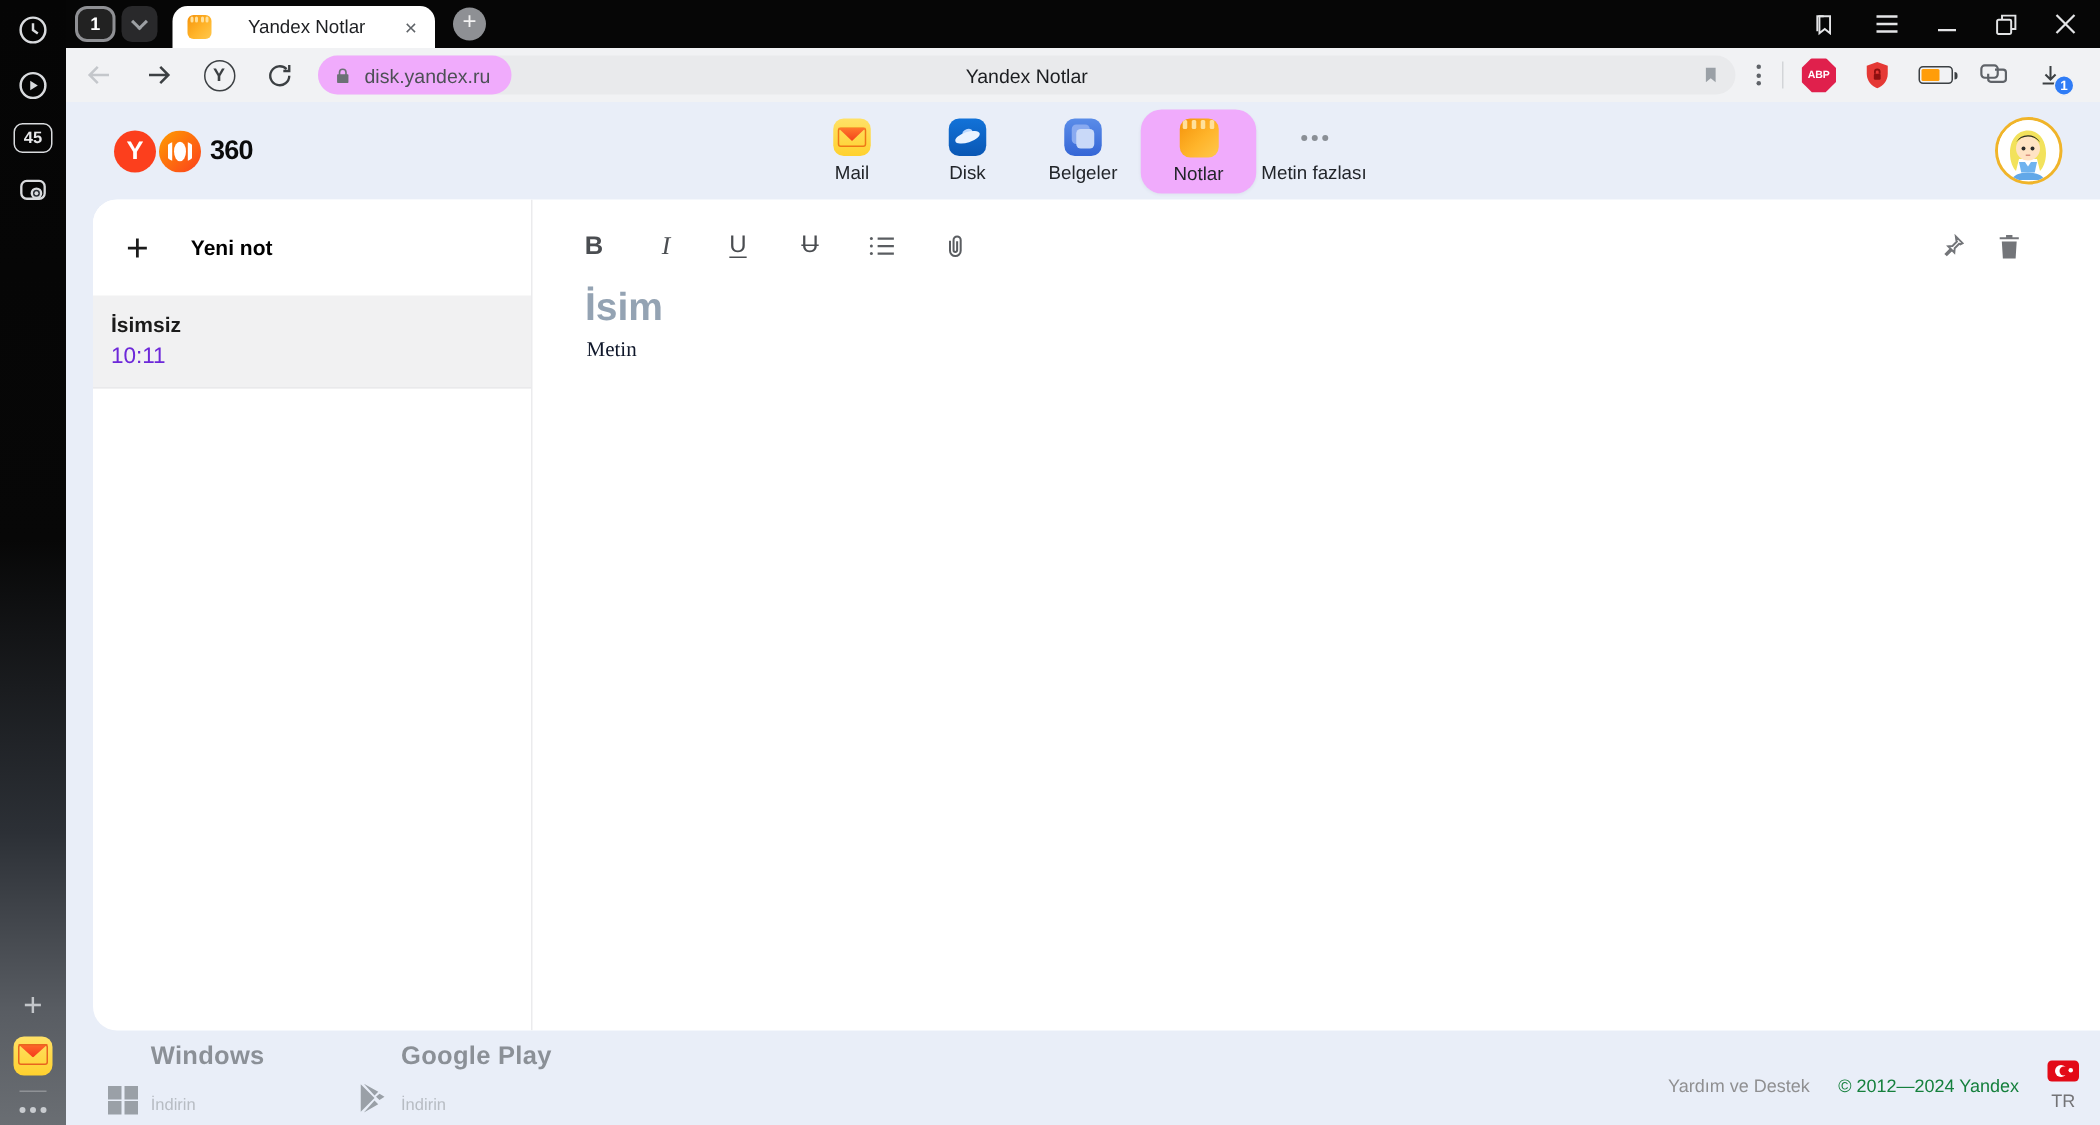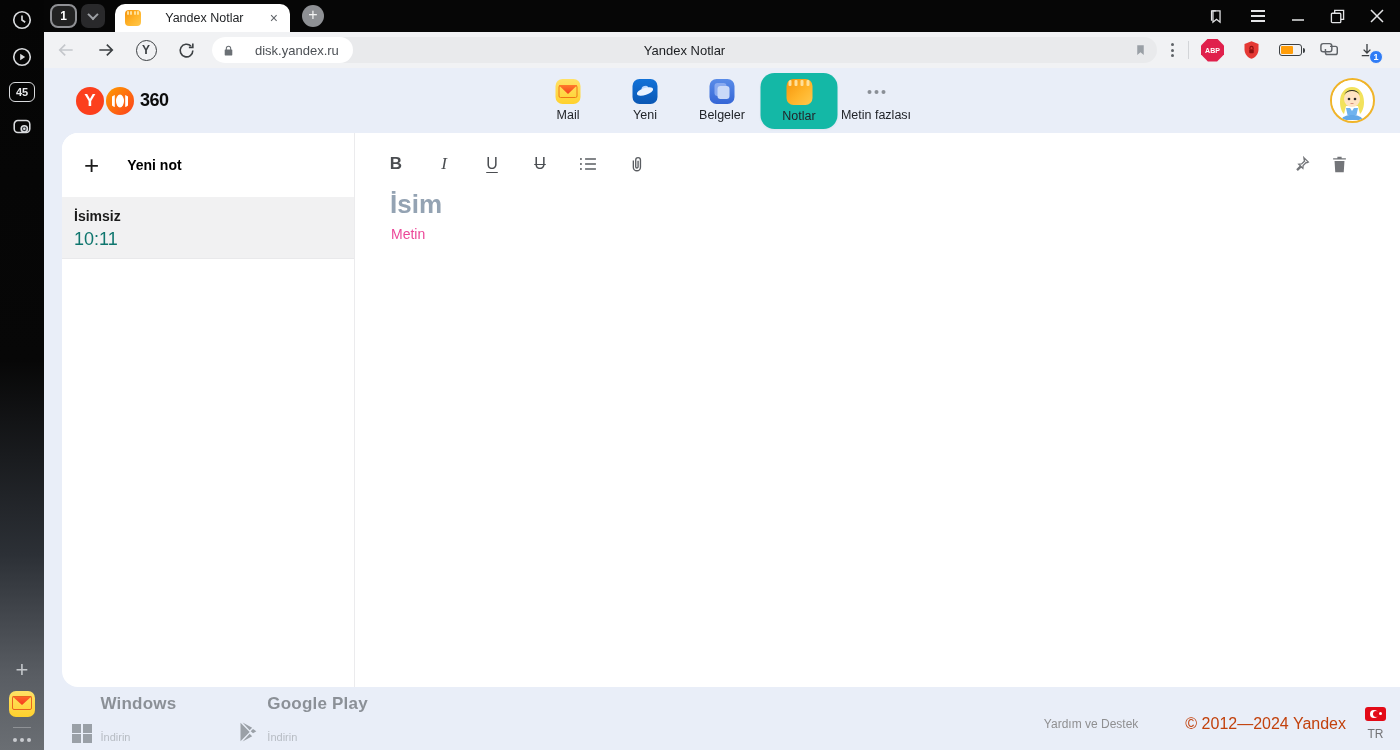--- a/index.html
+++ b/index.html
@@ -45,21 +45,21 @@
   .tile-26 { width:26px; height:26px; border-radius:7px; }
   .tile-26 .teeth i { width:3px; height:6px; }
 
   
   .toolbar { position:absolute; left:44px; top:32px; right:0; height:36px; background:#f1f2f4; display:flex; align-items:center; }
   .tb-btn { width:28px; height:28px; display:flex; align-items:center; justify-content:center; }
   .y-circle { width:21px; height:21px; border:1.8px solid #3c4043; border-radius:50%; color:#3c4043;
     font-size:12px; font-weight:700; display:flex; align-items:center; justify-content:center; }
   .omni { position:relative; height:26px; border-radius:13px; background:#e9eaec; flex:0 0 auto;
     width:945px; margin-left:12px; display:flex; align-items:center; }
-  .omni-chip { height:26px; border-radius:13px; background:#ffffff; display:flex; align-items:center; gap:20px; padding:0 14px 0 10px; }
+  .omni-chip { height:26px; border-radius:13px; background:#f0abfc; display:flex; align-items:center; gap:8px; padding:0 14px 0 10px; }
   .omni-domain { font-size:13px; color:#4c5055; }
   .omni-title { position:absolute; left:0; right:0; text-align:center; font-size:13px; color:#1c1e21; pointer-events:none; }
   .omni-flag { position:absolute; right:10px; top:5px; }
   .kebab { display:flex; flex-direction:column; gap:2.5px; padding:6px; margin-left:8px; }
   .kebab i { width:3px; height:3px; border-radius:50%; background:#5f6368; }
   .tb-sep { width:1px; height:18px; background:#d3d5d8; margin:0 8px; }
   .ext-row { display:flex; align-items:center; gap:17px; margin-left:4px; }
   .abp { width:23px; height:23px; background:#e0204c; color:#fff; font-size:7px; font-weight:700;
     display:flex; align-items:center; justify-content:center;
     clip-path:polygon(30% 0,70% 0,100% 30%,100% 70%,70% 100%,30% 100%,0 70%,0 30%); }
@@ -73,21 +73,21 @@
   
   .page { position:absolute; left:44px; top:68px; right:0; bottom:0; background:#e9eef8; }
   .page-header { position:relative; height:65px; display:flex; align-items:center; }
   .logo { display:flex; align-items:center; gap:2px; margin-left:32px; }
   .logo-y { width:28px; height:28px; border-radius:50%; background:#fc3f1d; color:#fff; font-weight:700; font-size:17px;
     display:flex; align-items:center; justify-content:center; }
   .logo-360-text { font-size:18px; font-weight:700; color:#0b0b0b; margin-left:4px; letter-spacing:-0.5px; }
 
   .apps { position:absolute; left:50%; top:0; transform:translateX(-50%); height:65px; display:flex; align-items:center; }
   .app { width:77px; height:56px; display:flex; flex-direction:column; align-items:center; justify-content:center; gap:4px; border-radius:14px; }
-  .app.active { background:#14b8a6; box-shadow:0 1px 2px rgba(60,80,120,.06); }
+  .app.active { background:#f0abfc; box-shadow:0 1px 2px rgba(60,80,120,.06); }
   .app-label { font-size:12.5px; color:#22252a; }
   .app-ic { width:25px; height:25px; border-radius:7px; position:relative; overflow:hidden; }
   .ic-mail { background:linear-gradient(180deg,#ffe166,#ffd12e); }
   .ic-mail .flap { position:absolute; left:3px; top:6px; width:19px; height:9px; background:linear-gradient(180deg,#ff7a2b,#f4421c); clip-path:polygon(0 0,100% 0,50% 100%); }
   .ic-mail .env { position:absolute; left:3px; top:6px; width:19px; height:13px; border:1.5px solid #ef7816; border-radius:2px; }
   .ic-disk { background:linear-gradient(180deg,#1272d8,#0a57b4); }
   .ic-disk .saucer { position:absolute; left:4px; top:9px; width:17px; height:7px; background:#eaf3ff; border-radius:50%; transform:rotate(-18deg); }
   .ic-disk .dome { position:absolute; left:9px; top:7px; width:7px; height:5px; background:#bcd9ff; border-radius:50% 50% 0 0; transform:rotate(-18deg); }
   .ic-docs { background:linear-gradient(180deg,#5a8ce8,#3566d6); }
   .ic-docs .p1 { position:absolute; left:5px; top:4px; width:12px; height:13px; background:#89aaf0; border-radius:3px; }
@@ -101,44 +101,44 @@
     background:#fff; overflow:hidden; }
 
   
   .card { position:absolute; left:18px; top:65px; right:0; bottom:63px; background:#fff; border-radius:16px 0 0 16px; display:flex; overflow:hidden; }
   .notes-panel { width:293px; border-right:1px solid #ebebed; display:flex; flex-direction:column; }
   .newnote { height:64px; display:flex; align-items:center; gap:28px; padding-left:22px; background:#fff; }
   .newnote-plus { font-size:26px; font-weight:300; color:#1b1b1b; line-height:1; }
   .newnote-label { font-size:14px; font-weight:600; color:#000; }
   .note-item { height:62px; background:#f1f1f2; border-bottom:1px solid #e9e9eb; padding:11px 12px 0 12px; }
   .note-item-title { font-size:14px; font-weight:600; color:#1b1b1b; }
-  .note-item-time { font-size:18px; color:#0f766e; margin-top:5px; }
+  .note-item-time { font-size:15px; color:#6d28d9; margin-top:5px; }
 
   .editor { flex:1; position:relative; }
   .ed-toolbar { position:absolute; left:30px; right:52px; top:15px; height:32px; display:flex; align-items:center; }
   .ed-ic { width:22px; margin-right:26px; display:flex; align-items:center; justify-content:center; color:#5a5d61; }
   .ed-b { font-size:17px; font-weight:700; color:#4a4d51; }
   .ed-i { font-size:17px; font-style:italic; font-family:"Liberation Serif",serif; color:#4a4d51; }
   .ed-u { font-size:16px; text-decoration:underline; text-underline-offset:3px; color:#4a4d51; }
   .ed-s { font-size:16px; text-decoration:line-through; color:#4a4d51; }
   .ed-right { margin-left:auto; display:flex; align-items:center; gap:20px; color:#737579; }
   .ed-title { position:absolute; left:35px; top:56px; font-size:26px; font-weight:600; color:#94a3b3; }
-  .ed-body { position:absolute; left:36px; top:93px; font-size:14px; color:#ec4899; }
+  .ed-body { position:absolute; left:36px; top:93px; font-size:14px; color:#0f172a;font-family:Liberation Serif, serif; }
 
   
   .page-footer { position:absolute; left:0; right:0; bottom:0; height:63px; display:flex; align-items:center; }
   .store { display:flex; align-items:flex-end; gap:9px; margin-left:28px; }
   .store + .store { margin-left:62px; }
   .store-txt .t { font-size:17px; font-weight:600; color:#8b9097; letter-spacing:.2px; }
   .store-txt .s { font-size:11px; color:#b7bcc3; margin-top:17px; }
   .win-ic { display:grid; grid-template-columns:9px 9px; grid-template-rows:9px 9px; gap:1.5px; }
   .win-ic i { background:#9aa0a7; }
   .foot-right { margin-left:auto; margin-right:14px; align-self:flex-end; margin-bottom:9px; display:flex; align-items:center; gap:19px; }
   .foot-help { font-size:12px; color:#8f8f91; }
-  .foot-copy { font-size:16px; color:#c2410c;margin-left:28px; }
+  .foot-copy { font-size:12px; color:#15803d; }
   .lang { display:flex; align-items:center; gap:6px;flex-direction:column; }
   .tr-flag { width:21px; height:14px; border-radius:3px; background:#e30a17; position:relative; }
   .tr-flag .c1 { position:absolute; left:5px; top:3px; width:8px; height:8px; border-radius:50%; background:#fff; }
   .tr-flag .c2 { position:absolute; left:7.5px; top:4px; width:6px; height:6px; border-radius:50%; background:#e30a17; }
   .tr-flag .st { position:absolute; left:13.5px; top:5.3px; width:3.2px; height:3.2px; background:#fff; border-radius:50%; }
   .foot-lang { font-size:12px; color:#737376; }
 </style>
 </head>
 <body>
 
@@ -322,21 +322,21 @@
             <span class="env"></span>
             <span class="flap"></span>
           </span>
         <span class="app-label">Mail</span>
       </div>
       <div class="app">
         <span class="app-ic ic-disk">
             <span class="dome"></span>
             <span class="saucer"></span>
           </span>
-        <span class="app-label">Yeni</span>
+        <span class="app-label">Disk</span>
       </div>
       <div class="app">
         <span class="app-ic ic-docs">
             <span class="p1"></span>
             <span class="p2"></span>
           </span>
         <span class="app-label">Belgeler</span>
       </div>
       <div class="app active">
         <span class="note-tile tile-26">

